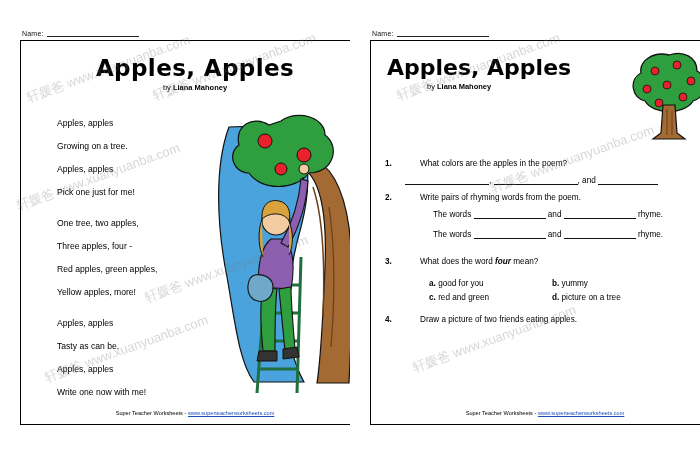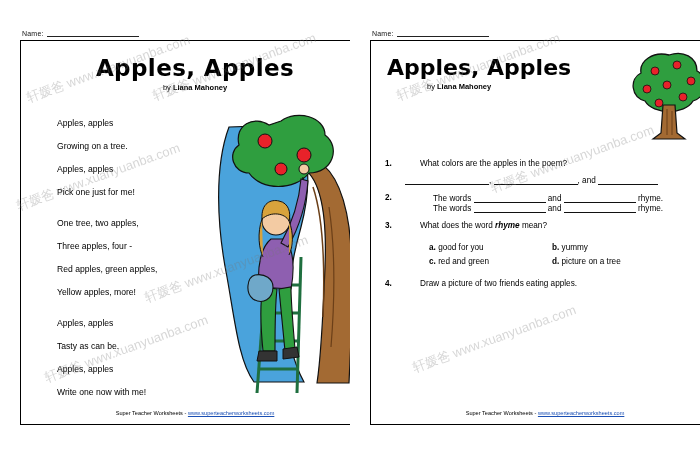--- a/index.html
+++ b/index.html
@@ -163,21 +163,21 @@
   .qtext { margin-bottom: 7px; margin-left: 15px; }
   .blank {
     display: inline-block;
     border-bottom: 1px solid #111;
     height: 9px;
     vertical-align: bottom;
   }
   .b-lg { width: 84px; }
   .b-md { width: 72px; }
   .b-sm { width: 60px; }
-  .indent { padding-left: 28px; white-space: nowrap; }
+  .indent { padding-left: 28px; margin-bottom: 10px; white-space: nowrap; }
   .choices {
     display: flex;
     flex-wrap: wrap;
     padding-left: 24px;
     margin-top: 13px;
   }
   .choice {
     width: 50%;
     margin-bottom: 5px;
     font-size: 8.2px;
@@ -319,20 +319,21 @@
               <span class="blank b-lg"></span>,
               <span class="blank b-lg"></span>, and
               <span class="blank b-sm"></span>
             </div>
           </div>
         </div>
 
         <div class="q">
           <div class="qnum">2.</div>
           <div class="qbody">
+            <div class="qtext">Write pairs of rhyming words from the poem.</div>
             <div class="indent">
               <span>The words</span>
               <span class="blank b-md"></span>
               <span>and</span>
               <span class="blank b-md"></span>
               <span>rhyme.</span>
             </div>
             <div class="indent">
               <span>The words</span>
               <span class="blank b-md"></span>
@@ -340,21 +341,21 @@
               <span class="blank b-md"></span>
               <span>rhyme.</span>
             </div>
           </div>
         </div>
 
         <div class="q">
           <div class="qnum">3.</div>
           <div class="qbody">
             <div class="qtext">
-              <span>What does the word </span><em class="tasty">rhyme</em><span> mean?</span>
+              <span>What does the word </span><em class="tasty">four</em><span> mean?</span>
             </div>
             <div class="choices">
               <div class="choice">
                 <b>a.</b>
                 <span>good for you</span>
               </div>
               <div class="choice">
                 <b>b.</b>
                 <span>yummy</span>
               </div>

